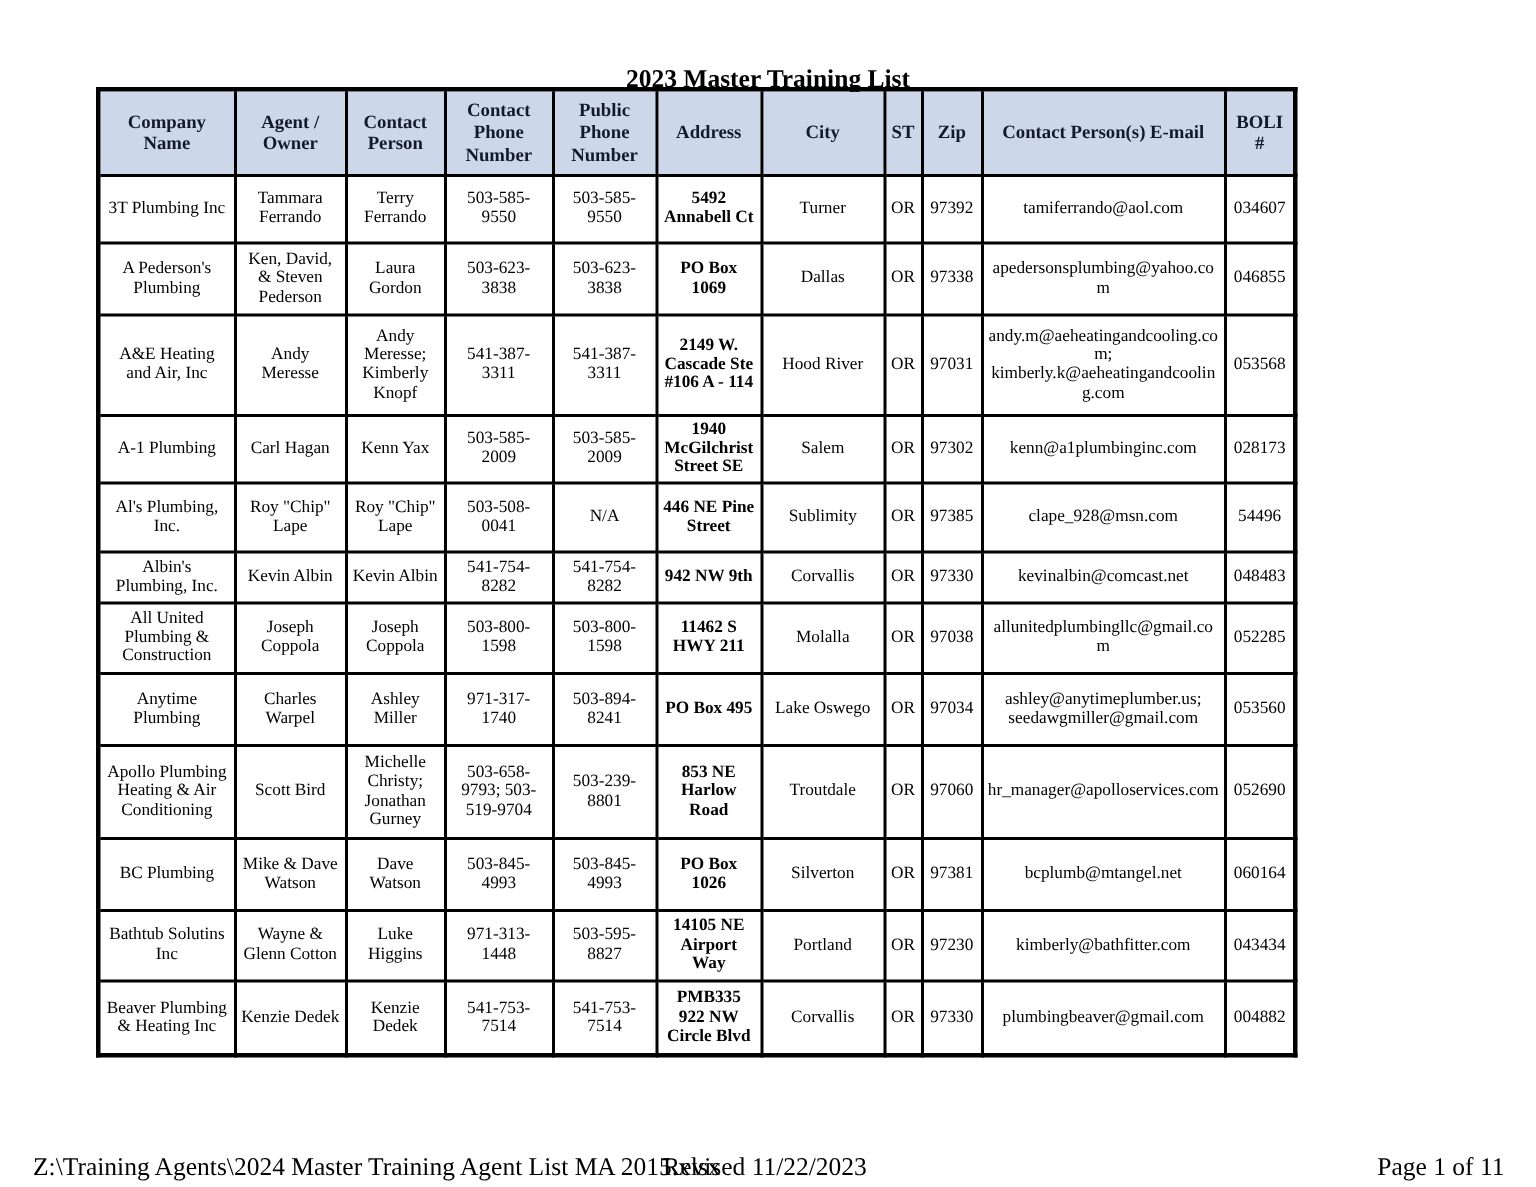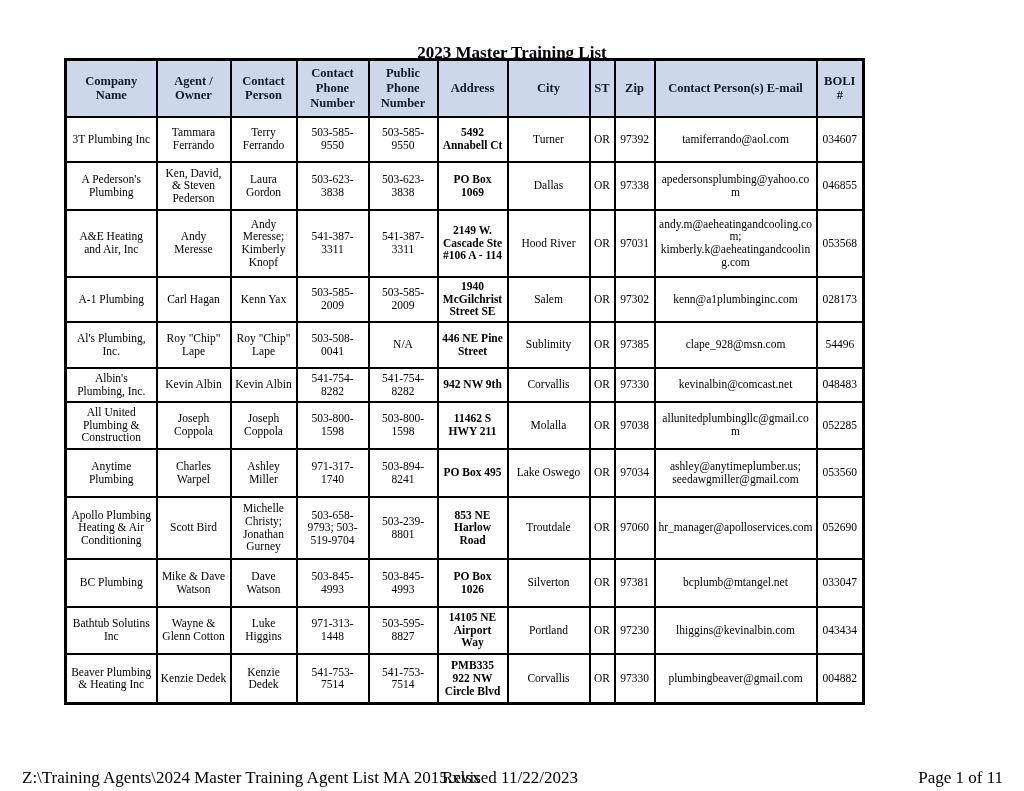--- a/index.html
+++ b/index.html
@@ -234,33 +234,33 @@
           <td class="col-company">BC Plumbing</td>
           <td class="col-agent">Mike &amp; Dave Watson</td>
           <td class="col-contact_person">Dave Watson</td>
           <td class="col-contact_phone">503-845-4993</td>
           <td class="col-public_phone">503-845-4993</td>
           <td class="col-address">PO Box 1026</td>
           <td class="col-city">Silverton</td>
           <td class="col-st">OR</td>
           <td class="col-zip">97381</td>
           <td class="col-email">bcplumb@mtangel.net</td>
-          <td class="col-boli">033047</td>
+          <td class="col-boli">060164</td>
         </tr>
         <tr>
           <td class="col-company">Bathtub Solutins Inc</td>
           <td class="col-agent">Wayne &amp; Glenn Cotton</td>
           <td class="col-contact_person">Luke Higgins</td>
           <td class="col-contact_phone">971-313-1448</td>
           <td class="col-public_phone">503-595-8827</td>
           <td class="col-address">14105 NE Airport Way</td>
           <td class="col-city">Portland</td>
           <td class="col-st">OR</td>
           <td class="col-zip">97230</td>
-          <td class="col-email">lhiggins@kevinalbin.com</td>
+          <td class="col-email">kimberly@bathfitter.com</td>
           <td class="col-boli">043434</td>
         </tr>
         <tr>
           <td class="col-company">Beaver Plumbing &amp; Heating Inc</td>
           <td class="col-agent">Kenzie Dedek</td>
           <td class="col-contact_person">Kenzie Dedek</td>
           <td class="col-contact_phone">541-753-7514</td>
           <td class="col-public_phone">541-753-7514</td>
           <td class="col-address">PMB335 922 NW Circle Blvd</td>
           <td class="col-city">Corvallis</td>

